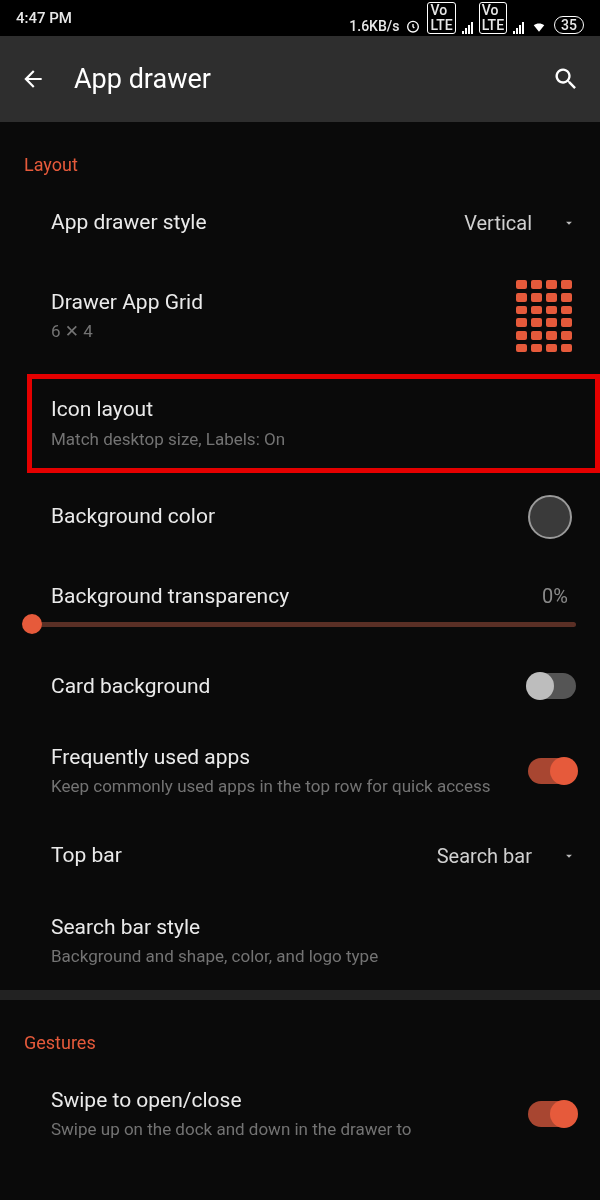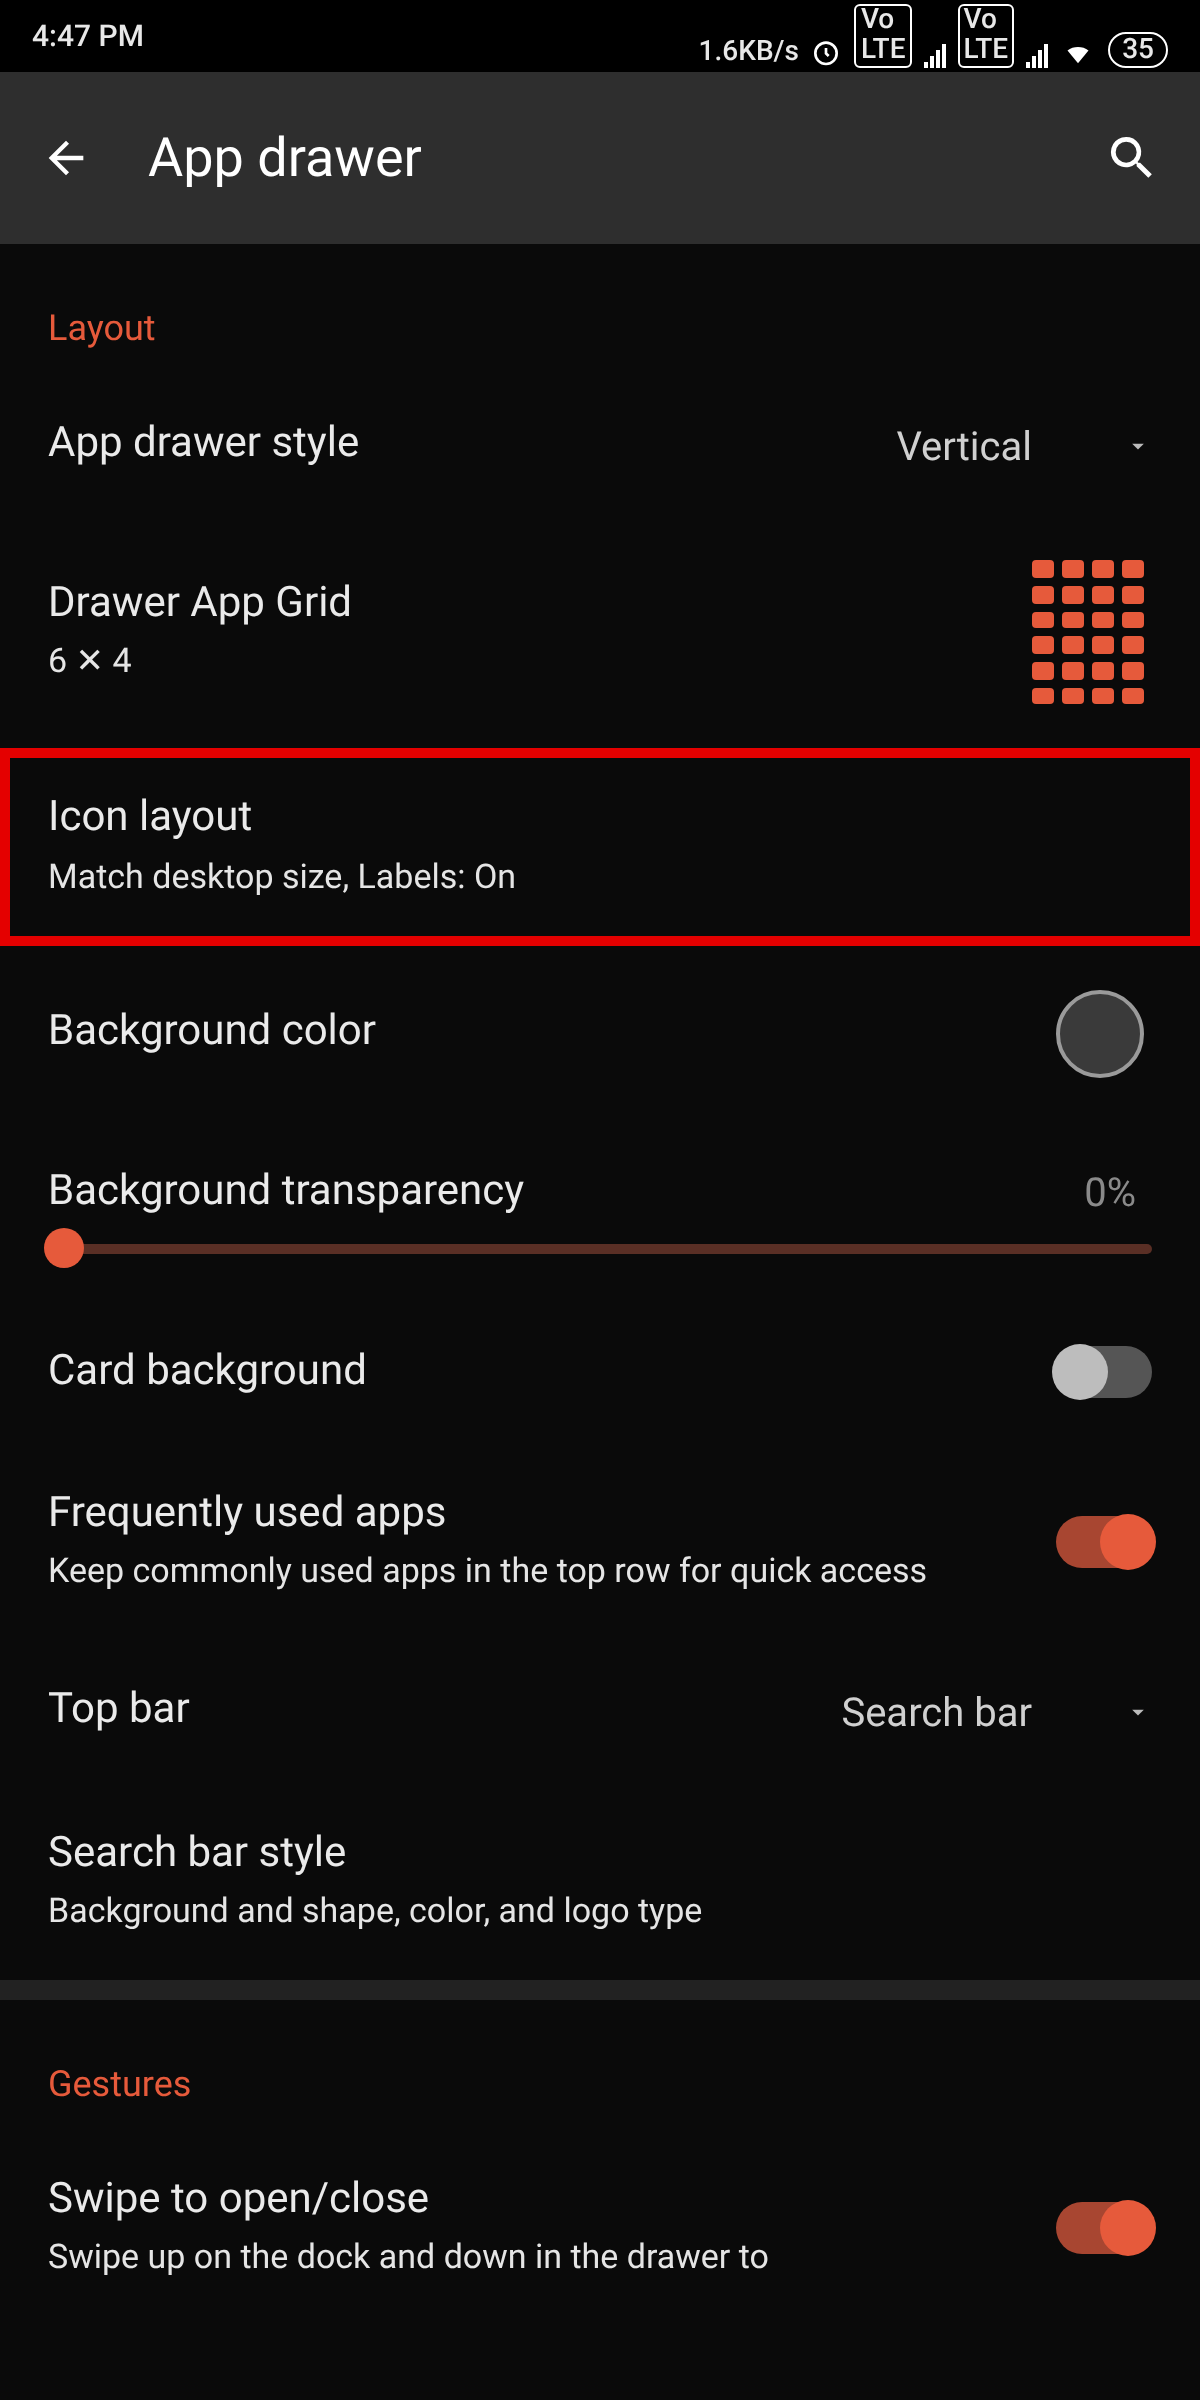--- a/index.html
+++ b/index.html
@@ -34,25 +34,26 @@
   .header-title { font-size: 27px; font-weight: 400; color: #fff; flex: 1; }
   .section-header {
     color: #e65a3b;
     font-size: 18px;
     padding: 32px 24px 12px;
   }
   .row {
     display: flex;
     align-items: center;
     padding: 22px 24px;
-    gap: 32px;
+    gap: 16px;
+    margin-left: 27px;
   }
   .row-main { flex: 1; min-width: 0; }
   .row-title { font-size: 21px; color: #eaeaea; line-height: 1.3; }
-  .row-sub { font-size: 17px; color: #e5e5e5; margin-top: 4px; line-height: 1.35; }
+  .row-sub { font-size: 17px; color: #737373; margin-top: 4px; line-height: 1.35; }
   .row-value { font-size: 20px; color: #d0d0d0; margin-right: 8px; }
   .highlight {
     outline: 5px solid #e40000;
     outline-offset: -5px;
   }
   .grid-icon {
     width: 56px; height: 72px;
     display: grid;
     grid-template-columns: repeat(4,1fr);
     grid-template-rows: repeat(6,1fr);

